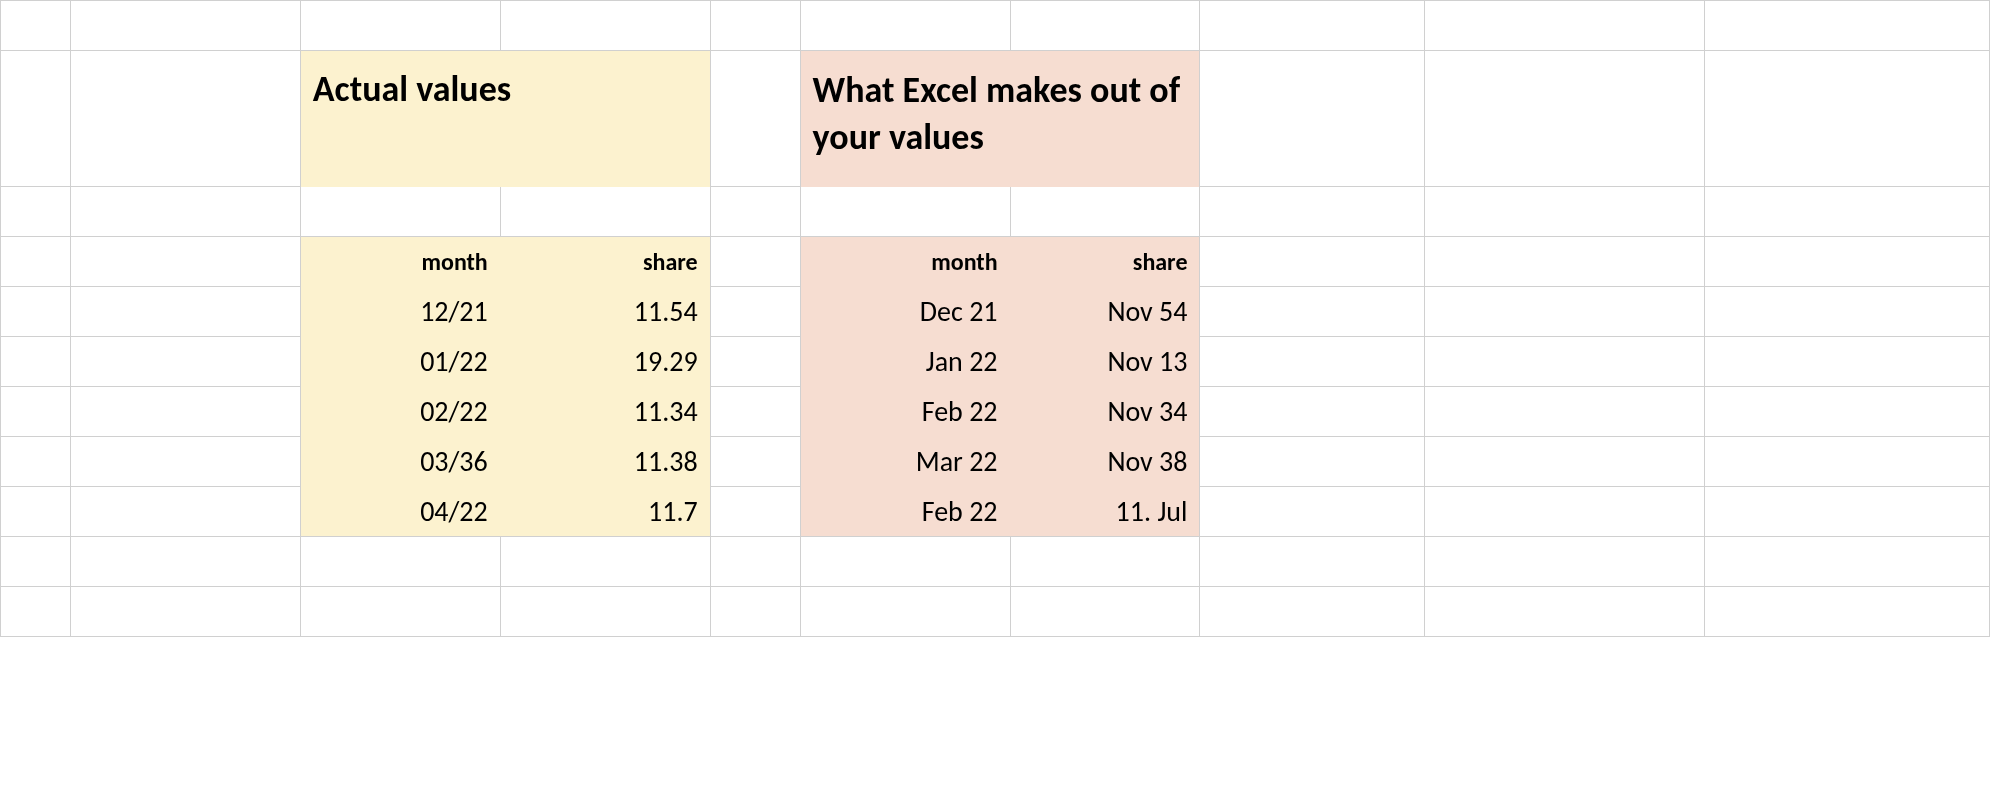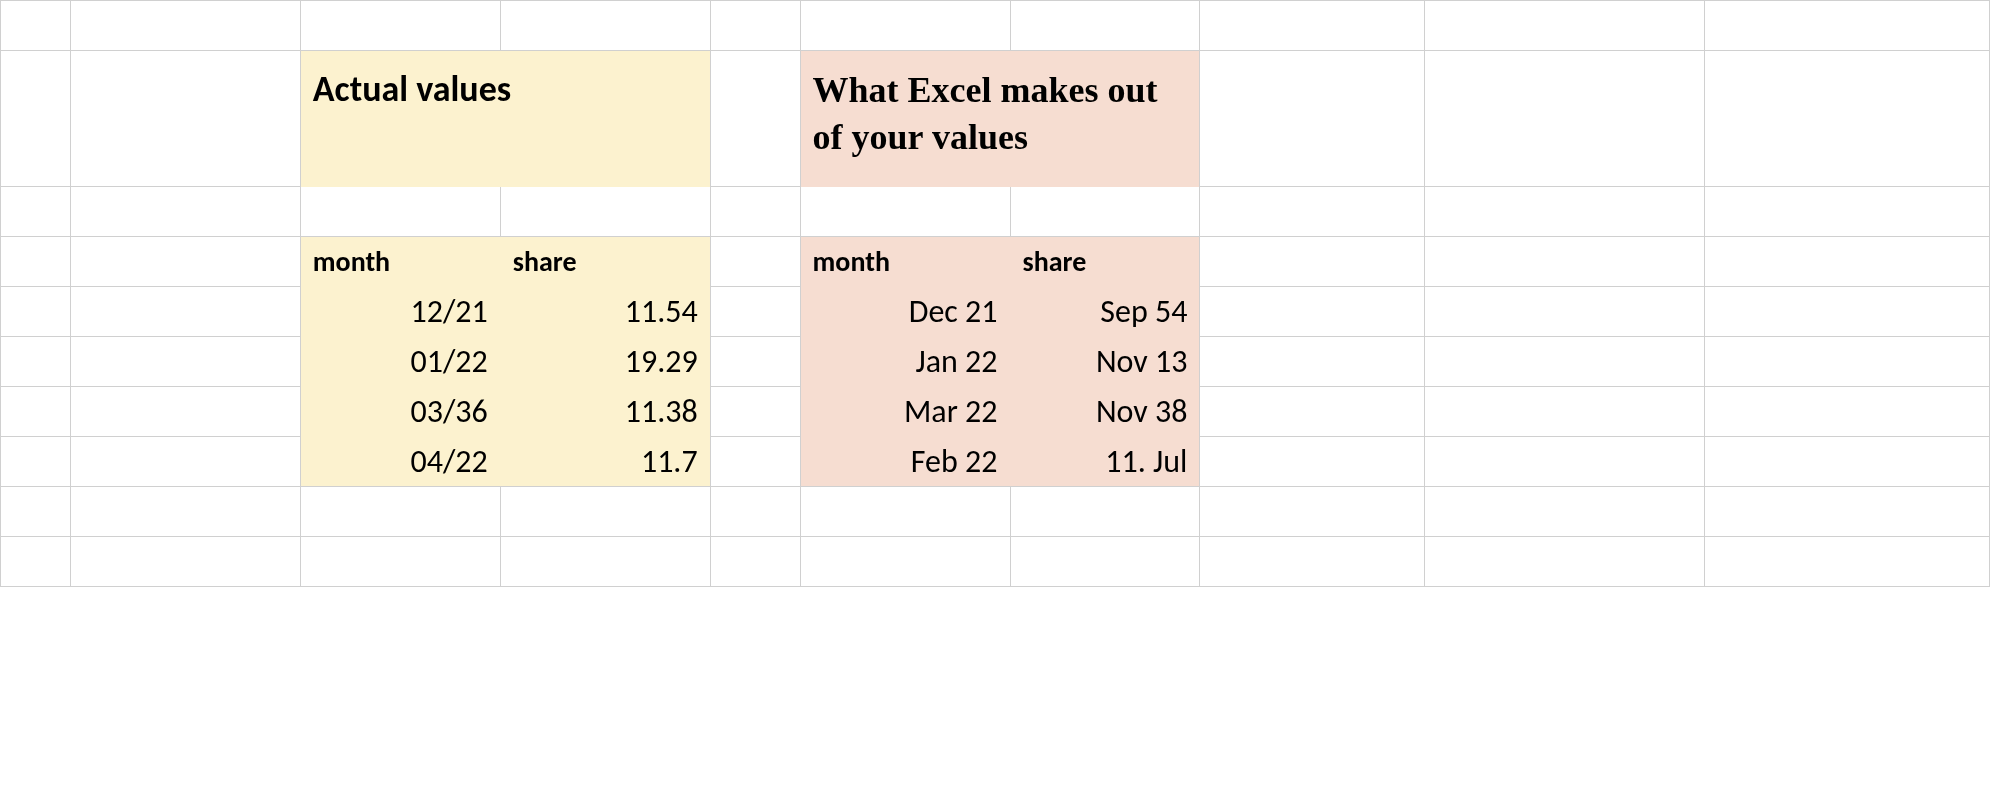--- a/index.html
+++ b/index.html
@@ -47,28 +47,28 @@
   tr.rTall td { height: 136px; }
   td.header {
     font-weight: 700;
     font-size: 36px;
     vertical-align: top;
     padding-top: 16px;
   }
   td.wrap {
     white-space: normal;
     line-height: 1.3;
-    font-family: Liberation Serif, serif;
   }
   td.colhead {
     font-weight: 700;
+    font-size: 24px;
+    text-align: right;
+  }
+  td.val {
     font-size: 28px;
-  }
-  td.val {
-    font-size: 32px;
     text-align: right;
   }
   td.yellow  { background: #fcf2cf; }
   td.peach   { background: #f6ddd1; }
   td.noborderR { border-right-color: transparent; }
   td.noborderL { border-left-color: transparent; margin-top: 14px; }
   td.noborderT { border-top-color: transparent; }
   td.noborderB { border-bottom-color: transparent; }
 </style>
 </head>
@@ -140,39 +140,51 @@
     <td></td>
   </tr>
 
   <tr>
     <td></td>
     <td></td>
     <td class="val yellow noborderT noborderB noborderR">12/21</td>
     <td class="val yellow noborderT noborderB noborderL">11.54</td>
     <td></td>
     <td class="val peach noborderT noborderB noborderR">Dec 21</td>
-    <td class="val peach noborderT noborderB noborderL">Sep 54</td>
+    <td class="val peach noborderT noborderB noborderL">Nov 54</td>
     <td></td>
     <td></td>
     <td></td>
   </tr>
 
   <tr>
     <td></td>
     <td></td>
     <td class="val yellow noborderT noborderB noborderR">01/22</td>
     <td class="val yellow noborderT noborderB noborderL">19.29</td>
     <td></td>
     <td class="val peach noborderT noborderB noborderR">Jan 22</td>
     <td class="val peach noborderT noborderB noborderL">Nov 13</td>
     <td></td>
     <td></td>
     <td></td>
   </tr>
 
+  <tr>
+    <td></td>
+    <td></td>
+    <td class="val yellow noborderT noborderB noborderR">02/22</td>
+    <td class="val yellow noborderT noborderB noborderL">11.34</td>
+    <td></td>
+    <td class="val peach noborderT noborderB noborderR">Feb 22</td>
+    <td class="val peach noborderT noborderB noborderL">Nov 34</td>
+    <td></td>
+    <td></td>
+    <td></td>
+  </tr>
 
   <tr>
     <td></td>
     <td></td>
     <td class="val yellow noborderT noborderB noborderR">03/36</td>
     <td class="val yellow noborderT noborderB noborderL">11.38</td>
     <td></td>
     <td class="val peach noborderT noborderB noborderR">Mar 22</td>
     <td class="val peach noborderT noborderB noborderL">Nov 38</td>
     <td></td>

